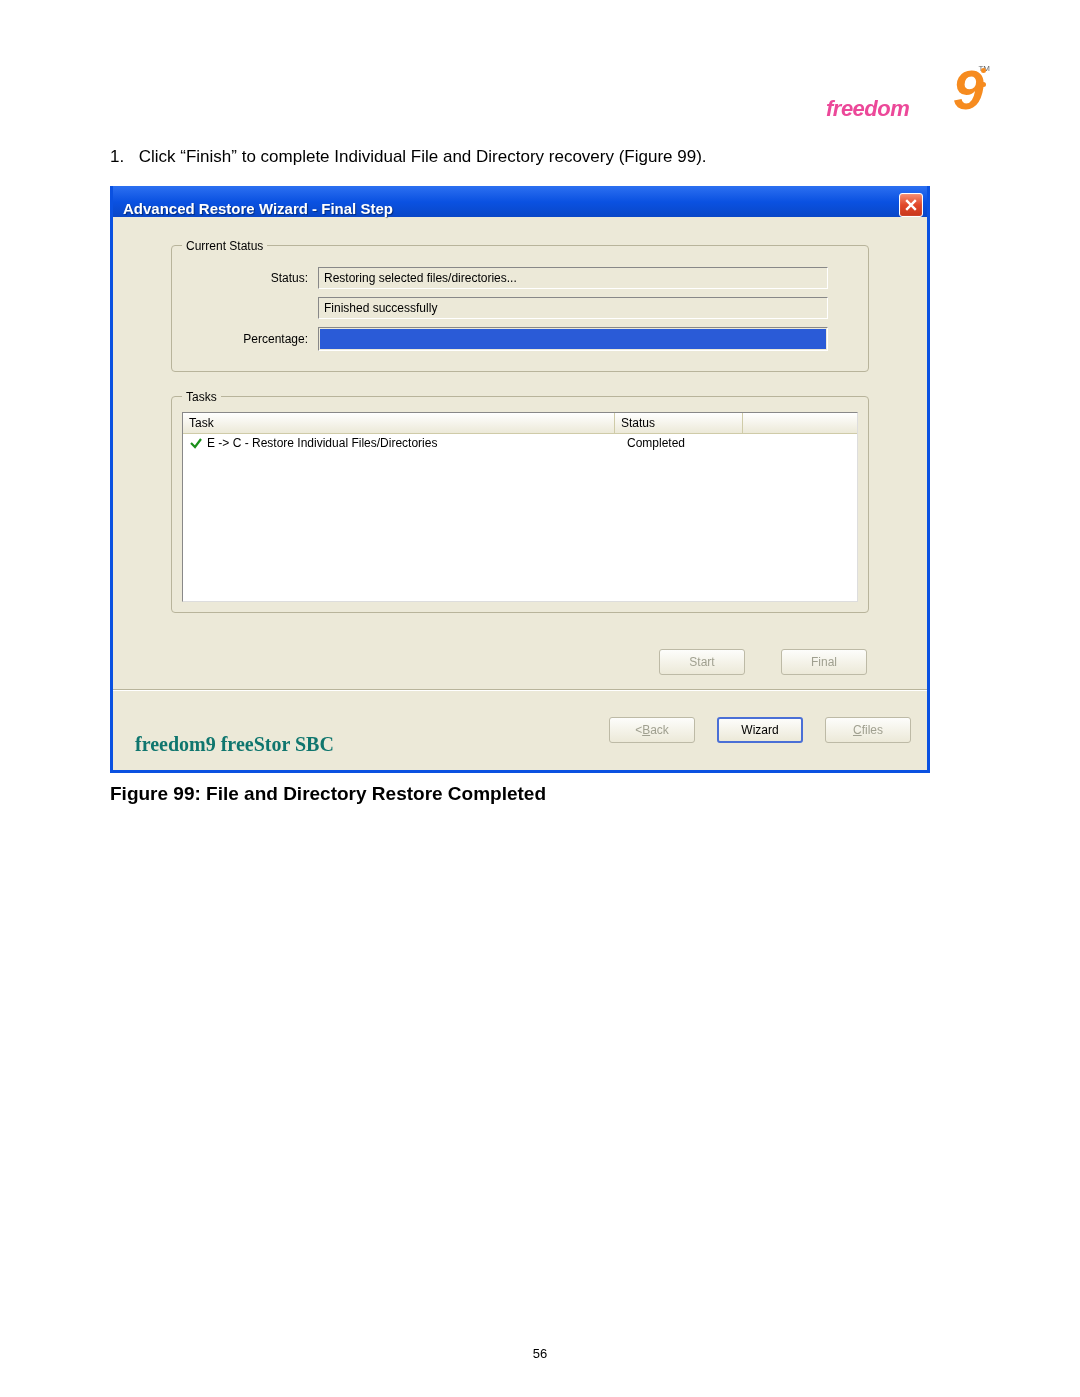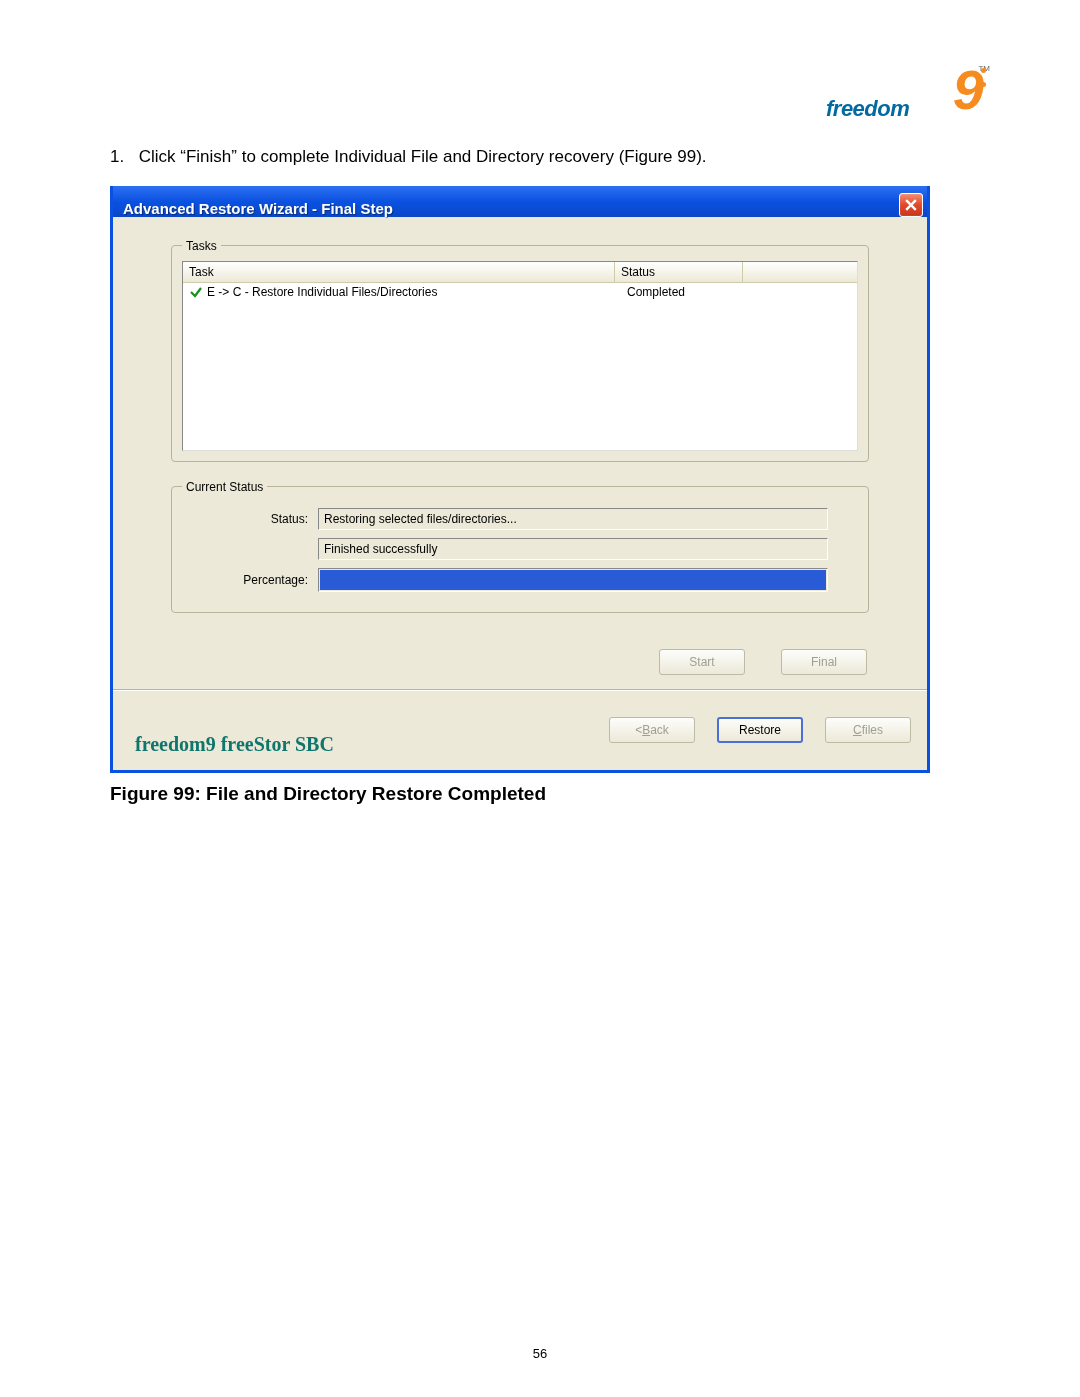--- a/index.html
+++ b/index.html
@@ -47,21 +47,21 @@
     border-radius: 50%;
     margin: 2px 0 2px auto;
   }
   .logo-text {
     position: absolute;
     left: -4px;
     top: 34px;
     font-size: 22px;
     font-weight: 900;
     font-style: italic;
-    color: #0369a1;
+    color: #ec4899;
     letter-spacing: -0.5px;
   }
   .logo-tm {
     position: absolute;
     right: -10px;
     top: 2px;
     font-size: 8px;
     color: #666;
   }
   .instruction {
@@ -287,20 +287,34 @@
     <div class="titlebar">
       <span class="titlebar-text">Advanced Restore Wizard - Final Step</span>
       <div class="close-btn">
         <svg viewBox="0 0 10 10">
           <path d="M1 1 L9 9 M9 1 L1 9" stroke="#fff" stroke-width="2" fill="none"></path>
         </svg>
       </div>
     </div>
 
     <div class="client">
+
+      <fieldset>
+        <legend>Current Status</legend>
+        <div class="status-grid">
+          <div class="lbl">Status:</div>
+          <div class="sunken-field">Restoring selected files/directories...</div>
+          <div></div>
+          <div class="sunken-field">Finished successfully</div>
+          <div class="lbl">Percentage:</div>
+          <div class="progress">
+            <div class="progress-fill" style="width:100%"></div>
+          </div>
+        </div>
+      </fieldset>
 
       <fieldset>
         <legend>Tasks</legend>
         <div class="task-list">
           <div class="task-header">
             <div class="th task">Task</div>
             <div class="th status">Status</div>
             <div class="th extra"></div>
           </div>
           <div class="task-row">
@@ -308,50 +322,36 @@
               <svg class="check-icon" viewBox="0 0 14 14">
                 <path d="M2 7 L6 11 L12 3" stroke="#1a8f1a" stroke-width="2.2" fill="none"></path>
               </svg>
               <span>E -&gt; C - Restore Individual Files/Directories</span>
             </div>
             <div class="cell-status">Completed</div>
           </div>
         </div>
       </fieldset>
 
-      <fieldset>
-        <legend>Current Status</legend>
-        <div class="status-grid">
-          <div class="lbl">Status:</div>
-          <div class="sunken-field">Restoring selected files/directories...</div>
-          <div></div>
-          <div class="sunken-field">Finished successfully</div>
-          <div class="lbl">Percentage:</div>
-          <div class="progress">
-            <div class="progress-fill" style="width:100%"></div>
-          </div>
-        </div>
-      </fieldset>
-
     </div>
 
     <div class="btn-row">
       <div class="btn disabled">Start</div>
       <div class="btn disabled">Final</div>
     </div>
 
     <div class="btn-row2-wrap">
       <div class="brand">freedom9 freeStor SBC</div>
       <div class="bottom-btns">
         <div class="btn disabled">
           <span>&lt; </span>
             <span class="u">B</span>
             <span>ack</span>
         </div>
-        <div class="btn default">Restore</div>
+        <div class="btn default">Wizard</div>
         <div class="btn disabled">
           <span class="u">C</span>
             <span>files</span>
         </div>
       </div>
     </div>
 
   </div>
 
   <div class="caption">Figure 99: File and Directory Restore Completed</div>

